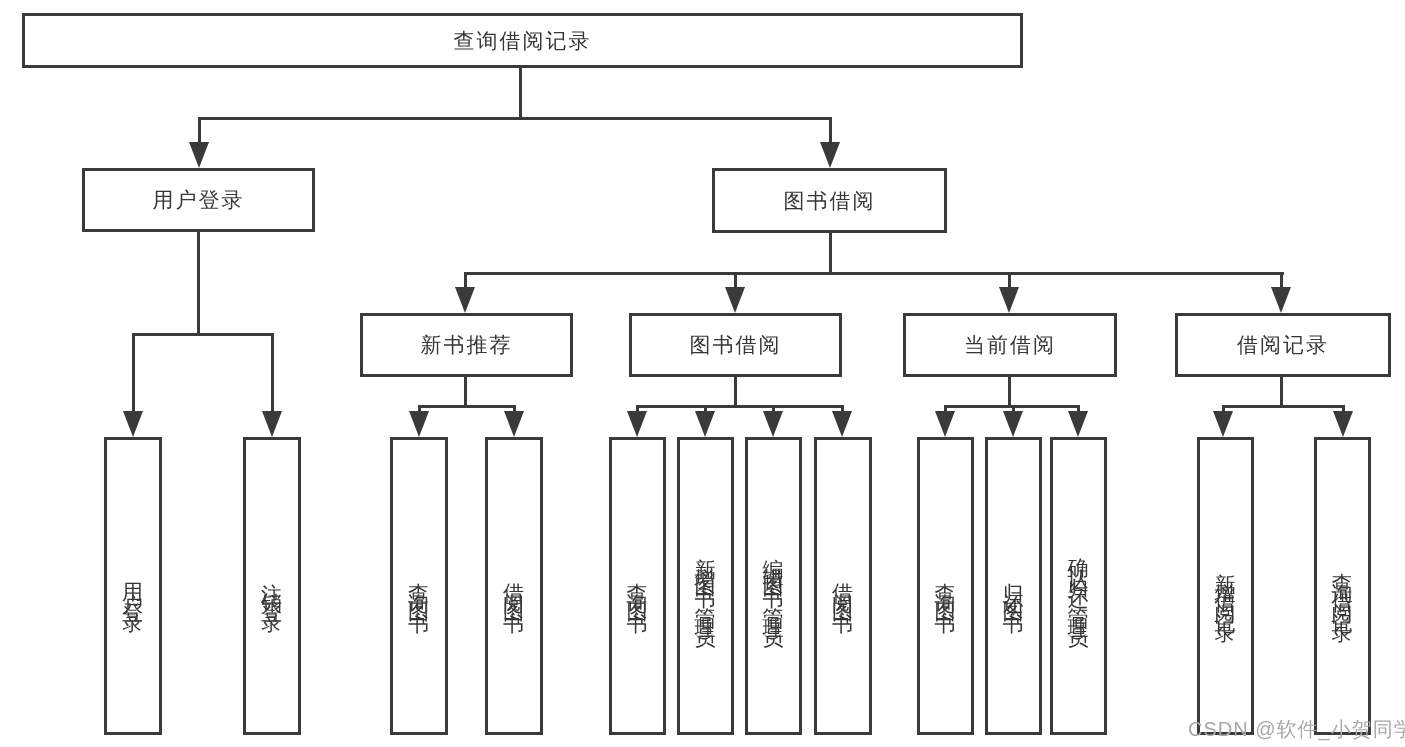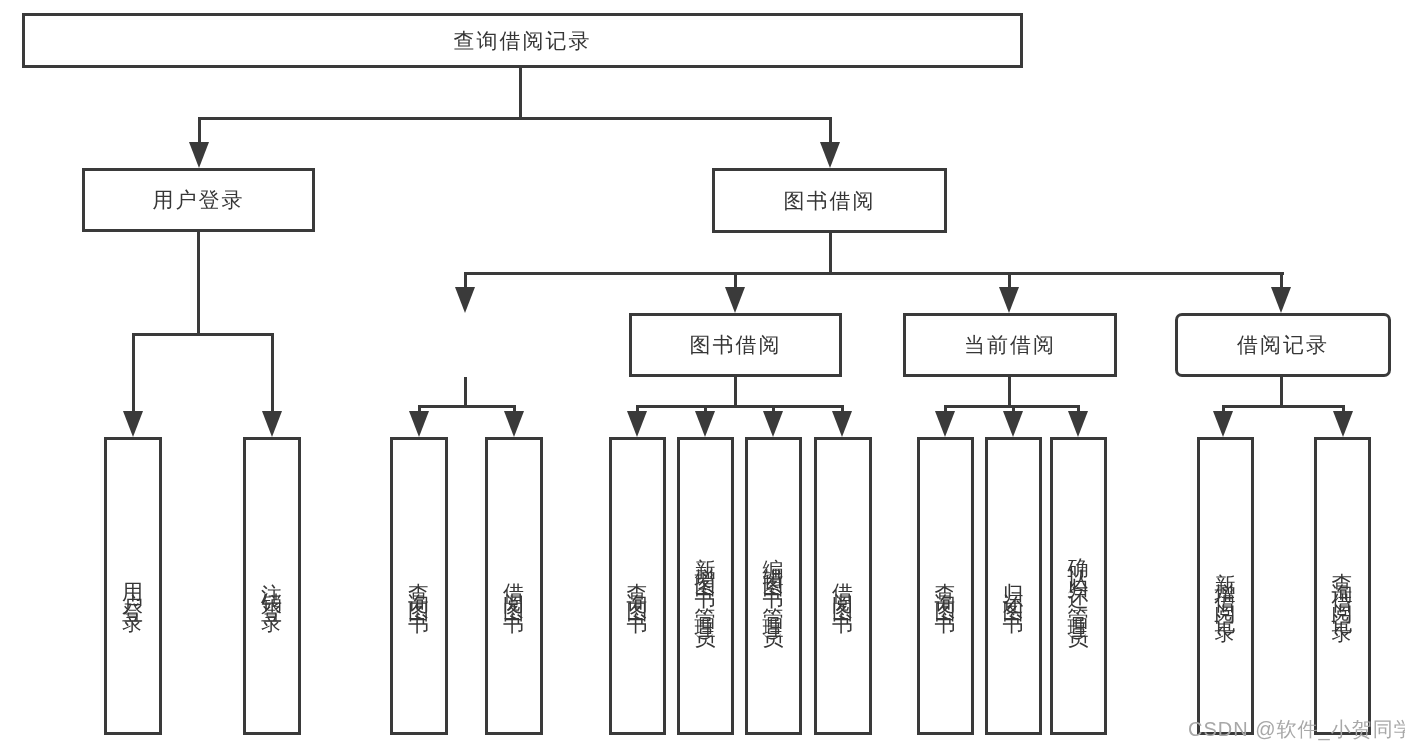--- a/index.html
+++ b/index.html
@@ -55,27 +55,30 @@
   <div class="line" style="left:465px;top:272px;width:819px;height:3px;"></div>
   <div class="line" style="left:464px;top:272px;width:3px;height:20px;"></div>
   <div class="tri" style="left:455px;top:287px;"></div>
   <div class="line" style="left:734px;top:272px;width:3px;height:20px;"></div>
   <div class="tri" style="left:725px;top:287px;"></div>
   <div class="line" style="left:1008px;top:272px;width:3px;height:20px;"></div>
   <div class="tri" style="left:999px;top:287px;"></div>
   <div class="line" style="left:1280px;top:272px;width:3px;height:20px;"></div>
   <div class="tri" style="left:1271px;top:287px;"></div>
 
+  <div class="box hbox" style="left:360px;top:313px;width:213px;height:64px;">
+    <span>新书推荐</span>
+  </div>
   <div class="box hbox" style="left:629px;top:313px;width:213px;height:64px;">
     <span>图书借阅</span>
   </div>
   <div class="box hbox" style="left:903px;top:313px;width:214px;height:64px;">
     <span>当前借阅</span>
   </div>
-  <div class="box hbox" style="left:1175px;top:313px;width:216px;height:64px;border-radius:7px;">
+  <div class="box hbox" style="left:1175px;top:313px;width:216px;height:64px;">
     <span>借阅记录</span>
   </div>
 
   <div class="line" style="left:197px;top:232px;width:3px;height:103px;"></div>
   <div class="line" style="left:132px;top:333px;width:142px;height:3px;"></div>
   <div class="line" style="left:132px;top:333px;width:3px;height:82px;"></div>
   <div class="tri" style="left:123px;top:411px;"></div>
   <div class="line" style="left:271px;top:333px;width:3px;height:82px;"></div>
   <div class="tri" style="left:262px;top:411px;"></div>
 

